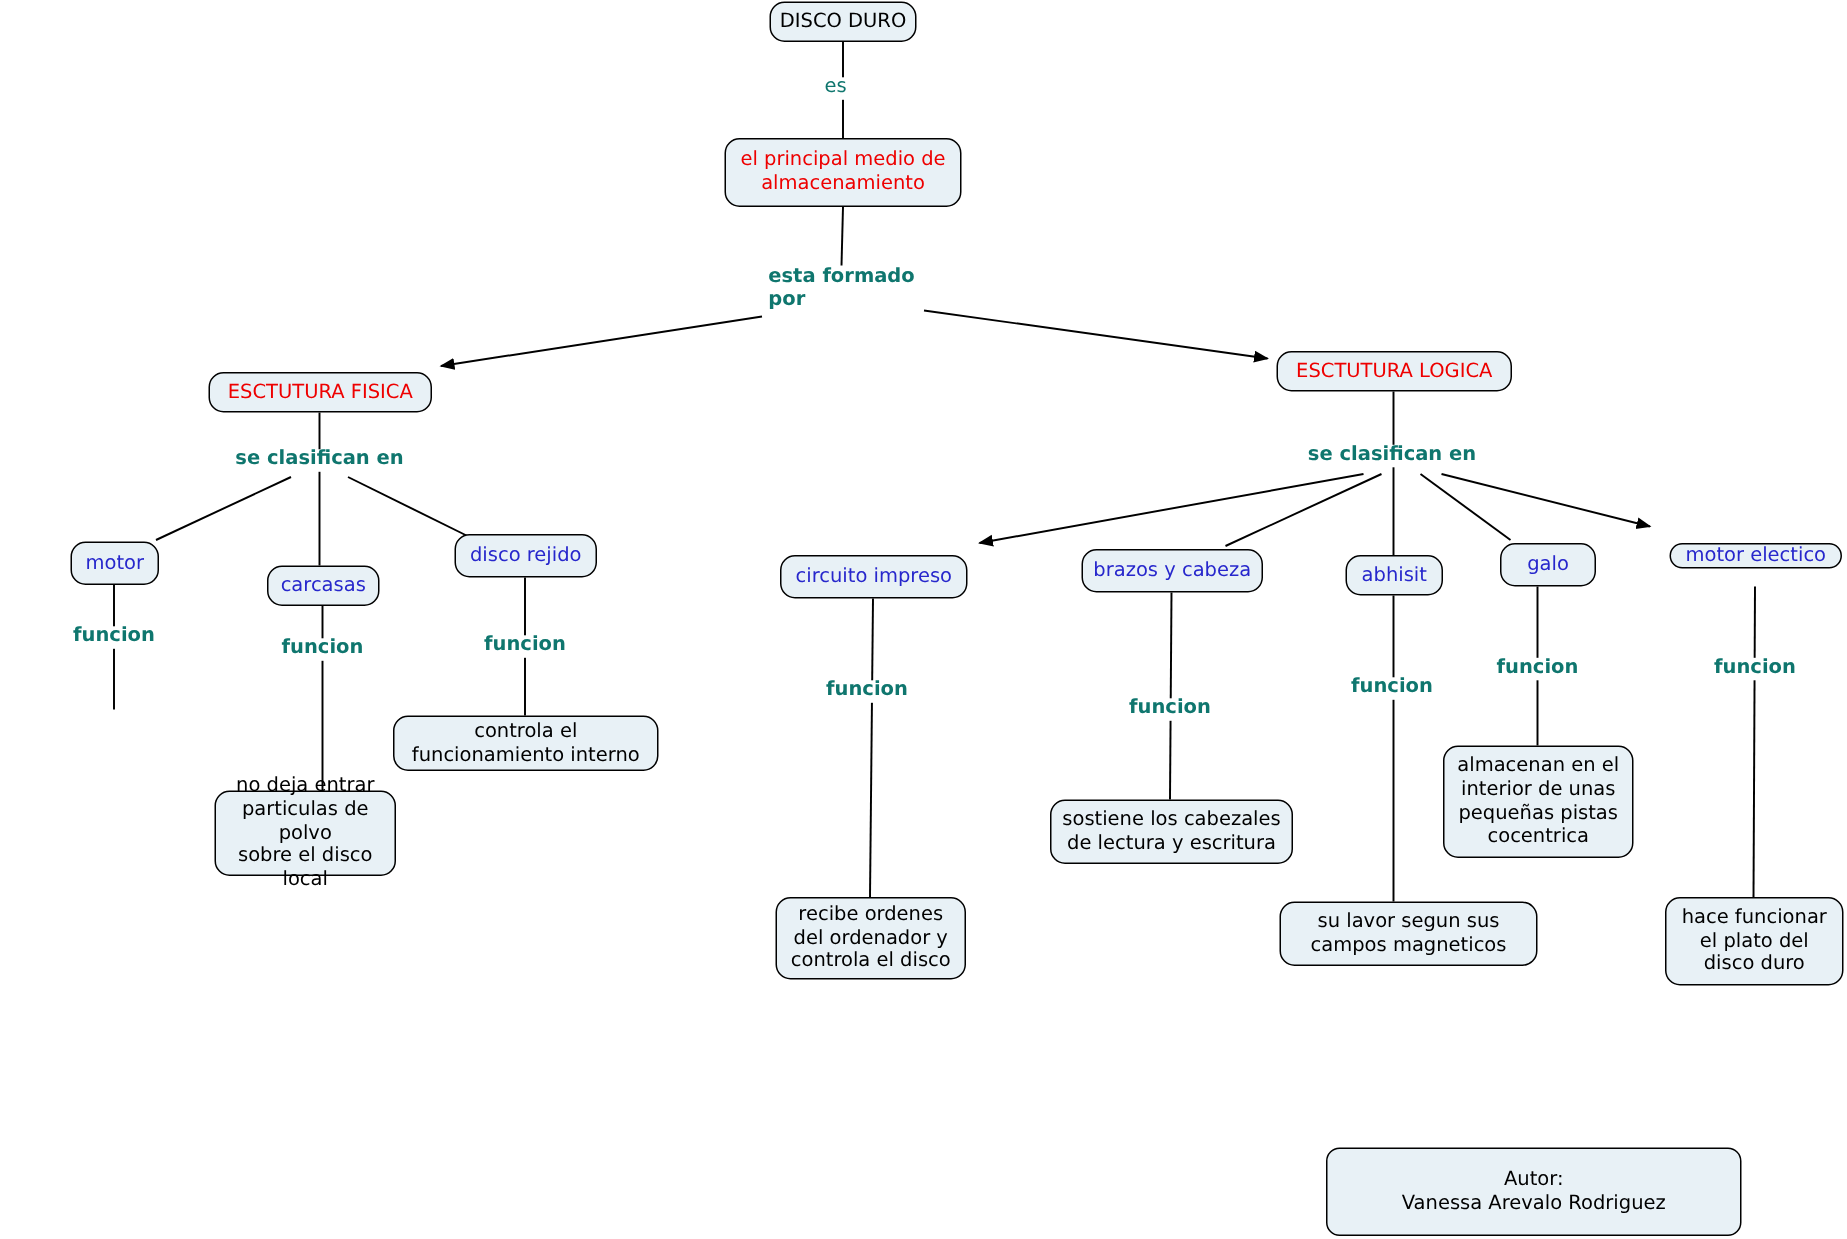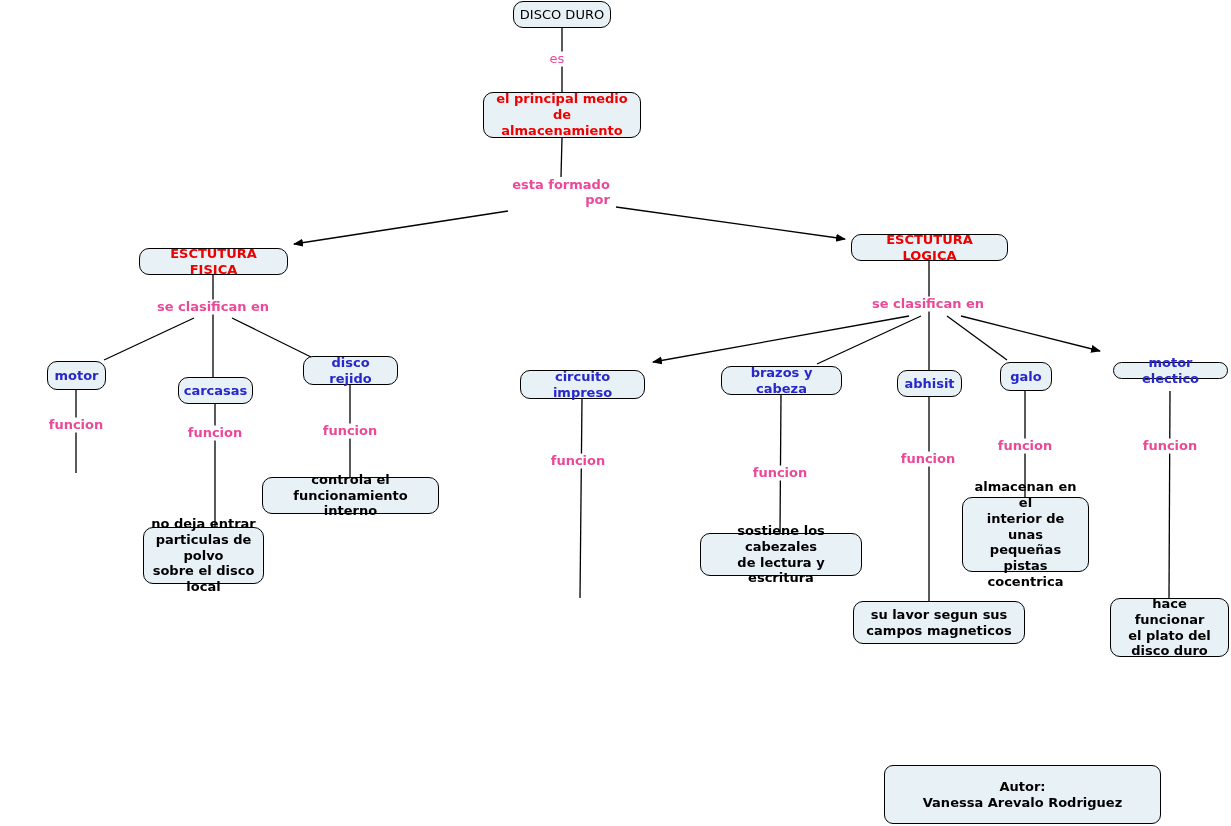--- a/index.html
+++ b/index.html
@@ -3,29 +3,29 @@
 <meta charset="utf-8">
 <style>
   html,body{margin:0;padding:0;background:#ffffff;}
   body{width:1231px;height:826px;position:relative;overflow:hidden;
        font-family:"DejaVu Sans",sans-serif;}
   #canvas{position:absolute;inset:0;width:1231px;height:826px;}
   svg.wires{position:absolute;left:0;top:0;z-index:1;}
   .node{position:absolute;z-index:3;box-sizing:border-box;
         background:#e8f1f6;border:1.5px solid #000;border-radius:10px;
         display:flex;align-items:center;justify-content:center;
-        text-align:center;font-weight:bold;font-size:13px;line-height:1.22;
+        text-align:center;font-weight:normal;font-size:13px;line-height:1.22;
         color:#000;padding:2px 5px;white-space:pre-line;}
   .node.red{color:#ee0000;}
   .node.blue{color:#2727cc;}
   .node.plain{font-weight:400;}
   .node.square{border-radius:9px;}
   .link{position:absolute;z-index:2;transform:translate(-50%,-50%);
-        background:#ffffff;color:#ec4899;font-weight:bold;font-size:13px;
-        text-align:right;white-space:pre-line;line-height:1.15;padding:0 3px;}
+        background:#ffffff;color:#0f766e;font-weight:bold;font-size:13px;
+        text-align:left;white-space:pre-line;line-height:1.15;padding:0 3px;}
   .link.plain{font-weight:400;}
 </style>
 </head>
 <body>
 
 <div id="canvas">
 
   <svg class="wires" width="1231" height="826" viewBox="0 0 1231 826">
     <defs>
       <marker id="arrow" markerWidth="11" markerHeight="9" refX="9" refY="4" orient="auto" markerUnits="userSpaceOnUse">
@@ -94,36 +94,40 @@
 
   <div class="node blue" style="left:520px;top:370px;width:125px;height:29px">
     <span>circuito impreso</span></div>
 
   <div class="node blue" style="left:721px;top:366px;width:121px;height:29px">
     <span>brazos y cabeza</span></div>
 
   <div class="node blue" style="left:897px;top:370px;width:65px;height:27px">
     <span>abhisit</span></div>
 
-  <div class="node blue" style="left:1000px;top:362px;width:52px;height:29px">
+  <div class="node blue" style="left:1000px;top:362px;width:64px;height:29px">
     <span>galo</span></div>
 
   <div class="node blue" style="left:1113px;top:362px;width:115px;height:17px">
     <span>motor electico</span></div>
 
 
   <div class="node" style="left:143px;top:527px;width:121px;height:57px">
     <span>no deja entrar
 particulas de polvo
 sobre el disco local</span></div>
 
   <div class="node" style="left:262px;top:477px;width:177px;height:37px">
     <span>controla el
 funcionamiento interno</span></div>
 
+  <div class="node" style="left:517px;top:598px;width:127px;height:55px">
+    <span>recibe ordenes
+del ordenador y
+controla el disco</span></div>
 
   <div class="node" style="left:700px;top:533px;width:162px;height:43px">
     <span>sostiene los cabezales
 de lectura y escritura</span></div>
 
   <div class="node" style="left:962px;top:497px;width:127px;height:75px">
     <span>almacenan en el
 interior de unas
 pequeñas pistas
 cocentrica</span></div>

